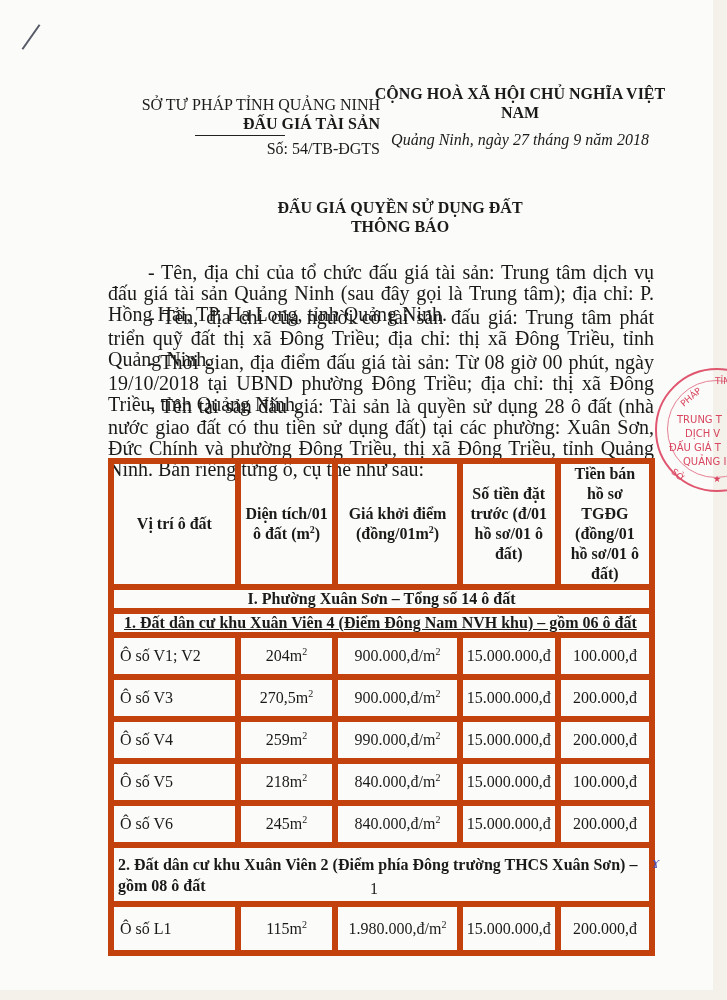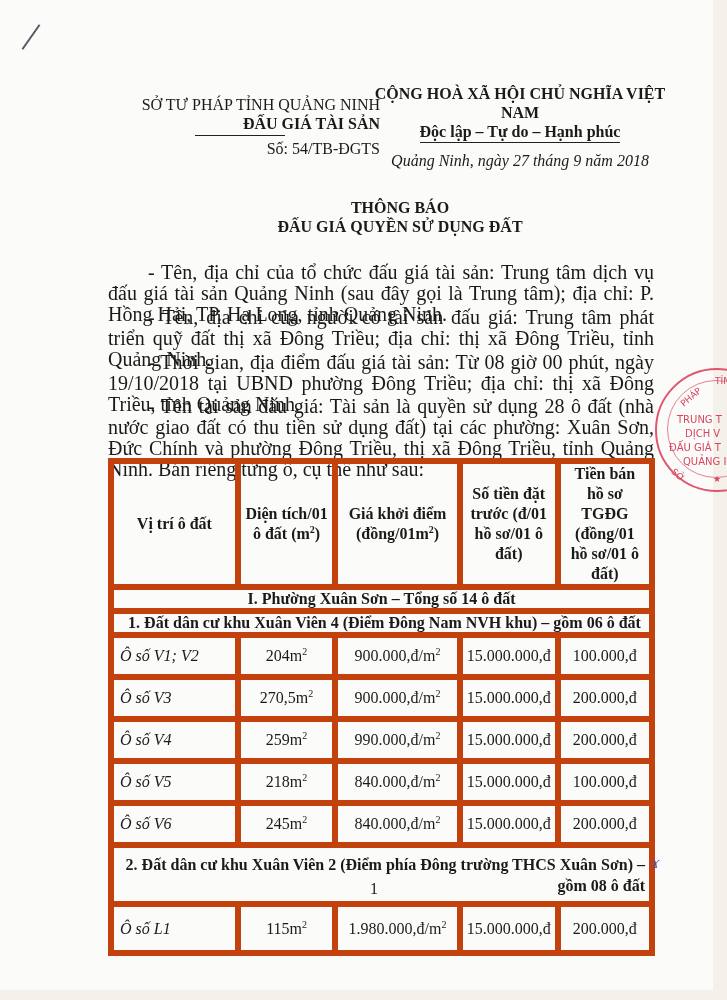--- a/index.html
+++ b/index.html
@@ -30,24 +30,24 @@
   .para { left:108px; width:546px; font-size:20px; line-height:21px; text-align:justify; }
   .para .ind { display:inline-block; width:40px; }
 
   table.grid {
     position:absolute; left:108px; top:458px; width:547px;
     border-collapse:collapse; font-size:16px;
   }
   table.grid td, table.grid th { border:6px solid #c2410c; padding:0 4px; }
   table.grid th { font-weight:bold; text-align:center; line-height:20px; height:76px; }
   table.grid td.c { text-align:center; }
-  table.grid td.first { text-align:left; padding-left:6px;font-style:italic; }
+  table.grid td.first { text-align:left; padding-left:6px; }
   table.grid tr.sec td { font-weight:bold; height:18px; line-height:18px; }
   table.grid tr.data td { height:36px; }
-  table.grid tr.sec2 td { font-weight:bold; height:53px; line-height:21px; text-align:right; }
+  table.grid tr.sec2 td { font-weight:bold; height:53px; line-height:21px; text-align:left; }
   table.grid tr.last td { height:43px;margin-top:32px; }
   sup { font-size:10px; vertical-align:super; line-height:0; }
 
   .page-num { left:370px; top:880px; font-size:16px; }
   .sig-mark { left:652px; top:854px; color:#4a4fb0; font-size:16px; font-style:italic; }
 
   .stamp {
     position:absolute; left:655px; top:368px; width:120px; height:120px;
     border:2px solid #e0566f; border-radius:50%;
     color:#d8455f; font-family:"DejaVu Sans", sans-serif; font-size:9px;
@@ -67,27 +67,26 @@
 
 <div class="abs left-head">
   <div class="l1">SỞ TƯ PHÁP TỈNH QUẢNG NINH</div>
   <div class="l3">ĐẤU GIÁ TÀI SẢN</div>
   <div class="rule"></div>
   <div class="l4">Số: 54/TB-ĐGTS</div>
 </div>
 
 <div class="abs right-head">
   <div class="r1">CỘNG HOÀ XÃ HỘI CHỦ NGHĨA VIỆT NAM</div>
-  <div class="r2">Độc lập – Tự do – Hạnh phúc</div>
   <div class="r3">Quảng Ninh, ngày 27 tháng 9 năm 2018</div>
 </div>
 
 <div class="abs title">
+  <div>ĐẤU GIÁ QUYỀN SỬ DỤNG ĐẤT</div>
   <div>THÔNG BÁO</div>
-  <div>ĐẤU GIÁ QUYỀN SỬ DỤNG ĐẤT</div>
 </div>
 
 <div class="abs para" style="top:262px;"><span class="ind"></span><span>- Tên, địa chỉ của tổ chức đấu giá tài sản: Trung tâm dịch vụ đấu giá tài sản Quảng Ninh (sau đây gọi là Trung tâm); địa chỉ: P. Hồng Hải, TP. Hạ Long, tỉnh Quảng Ninh.</span></div>
 <div class="abs para" style="top:307px;"><span class="ind"></span><span>- Tên, địa chỉ của người có tài sản đấu giá: Trung tâm phát triển quỹ đất thị xã Đông Triều; địa chỉ: thị xã Đông Triều, tỉnh Quảng Ninh.</span></div>
 <div class="abs para" style="top:352px;"><span class="ind"></span><span>- Thời gian, địa điểm đấu giá tài sản: Từ 08 giờ 00 phút, ngày 19/10/2018 tại UBND phường Đông Triều; địa chỉ: thị xã Đông Triều, tỉnh Quảng Ninh.</span></div>
 <div class="abs para" style="top:396px;"><span class="ind"></span><span>- Tên tài sản đấu giá: Tài sản là quyền sử dụng 28 ô đất (nhà nước giao đất có thu tiền sử dụng đất) tại các phường: Xuân Sơn, Đức Chính và phường Đông Triều, thị xã Đông Triều, tỉnh Quảng Ninh. Bán riêng từng ô, cụ thể như sau:</span></div>
 
 <div class="stamp">
   <div class="inner"></div>
   <span class="t" style="left:22px;top:22px;transform:rotate(-40deg);">PHÁP</span>
@@ -113,21 +112,21 @@
     <th>Vị trí ô đất</th>
     <th>Diện tích/01 ô đất (m<sup>2</sup>)</th>
     <th>Giá khởi điểm (đồng/01m<sup>2</sup>)</th>
     <th>Số tiền đặt trước (đ/01 hồ sơ/01 ô đất)</th>
     <th>Tiền bán hồ sơ TGĐG (đồng/01 hồ sơ/01 ô đất)</th>
   </tr>
   <tr class="sec">
     <td colspan="5" class="c">I. Phường Xuân Sơn – Tổng số 14 ô đất</td>
   </tr>
   <tr class="sec">
-    <td colspan="5" style="text-align:center;padding-left:10px;">1. Đất dân cư khu Xuân Viên 4 (Điểm Đông Nam NVH khu) – gồm 06 ô đất</td>
+    <td colspan="5" style="text-align:left;padding-left:10px;text-decoration:underline;">1. Đất dân cư khu Xuân Viên 4 (Điểm Đông Nam NVH khu) – gồm 06 ô đất</td>
   </tr>
   </tbody>
     <tbody id="rows1">
       <tr class="data ">
         <td class="first">Ô số V1; V2</td>
         <td class="c">204m<sup>2</sup></td>
         <td class="c">900.000,đ/m<sup>2</sup></td>
         <td class="c">15.000.000,đ</td>
         <td class="c">100.000,đ</td>
       </tr>

